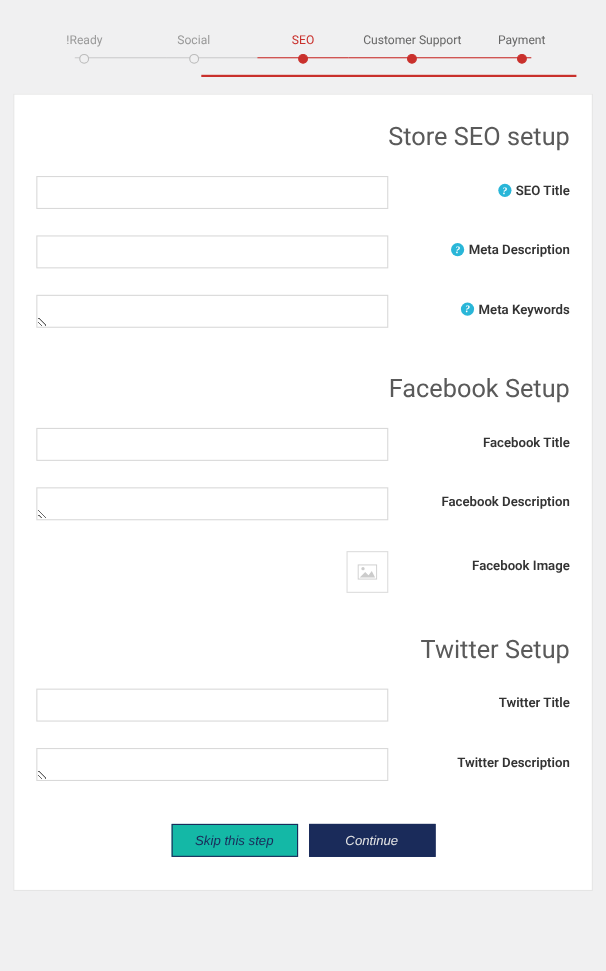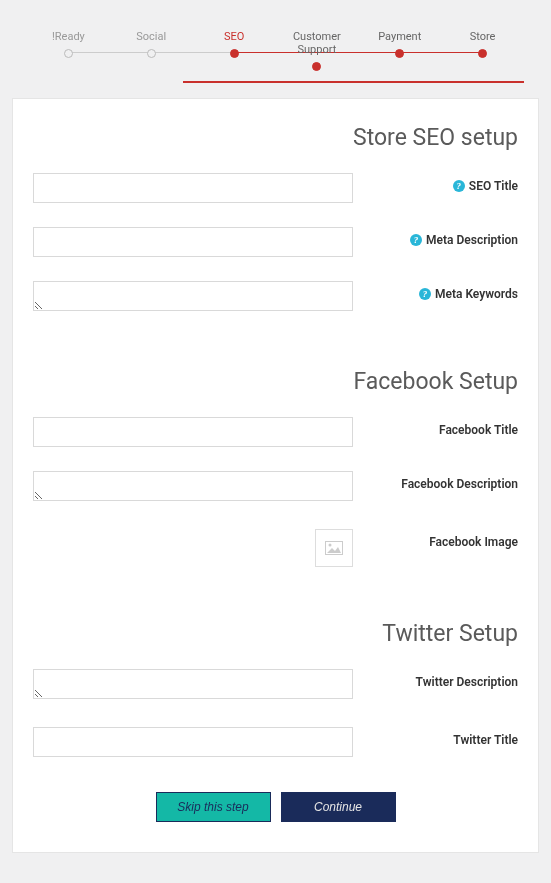--- a/index.html
+++ b/index.html
@@ -73,21 +73,21 @@
       padding: 25px 20px 30px 20px;
       border: 1px solid #e5e5e5;
     }
     .section-title {
       text-align: right;
       font-size: 23px;
       font-weight: 400;
       color: #5a5a5a;
       margin-bottom: 22px;
     }
-    .section-title.big { margin-top: 53px; }
+    .section-title.big { margin-top: 38px; }
     .section-title.first { margin-top: 0; text-align: right; }
     .field-row {
       display: flex;
       align-items: flex-start;
       margin-bottom: 24px;
       gap: 18px;
     }
     .field-input {
       flex: 0 0 320px;
     }
@@ -204,24 +204,20 @@
       <span class="step-dot"></span>
     </div>
     <div class="step completed">
       <span class="step-label">Customer Support</span>
       <span class="step-dot"></span>
     </div>
     <div class="step completed">
       <span class="step-label">Payment</span>
       <span class="step-dot"></span>
     </div>
-    <div class="step completed">
-      <span class="step-label">Store</span>
-      <span class="step-dot"></span>
-    </div>
   </div>
   <div class="underline"></div>
 
   <div class="card">
 
     <h2 class="section-title first">Store SEO setup</h2>
 
     <div class="field-row">
       <div class="field-input"><input type="text" value="" style=""></div>
       <div class="field-label">
@@ -273,30 +269,30 @@
         </div>
       </div>
       <div class="field-label">
           <span>Facebook Image</span>
         </div>
     </div>
 
     <h2 class="section-title big">Twitter Setup</h2>
 
     <div class="field-row">
+      <div class="field-input"><input type="text" value="" style=""></div>
+      <div class="field-label">
+          <span>Twitter Title</span>
+        </div>
+    </div>
+
+    <div class="field-row">
       <div class="field-input"><textarea style=""></textarea></div>
       <div class="field-label">
           <span>Twitter Description</span>
-        </div>
-    </div>
-
-    <div class="field-row">
-      <div class="field-input"><input type="text" value="" style=""></div>
-      <div class="field-label">
-          <span>Twitter Title</span>
         </div>
     </div>
 
 
     <div class="button-row">
       <button class="btn btn-skip">Skip this step</button>
       <button class="btn btn-continue">Continue</button>
     </div>
 
   </div>

